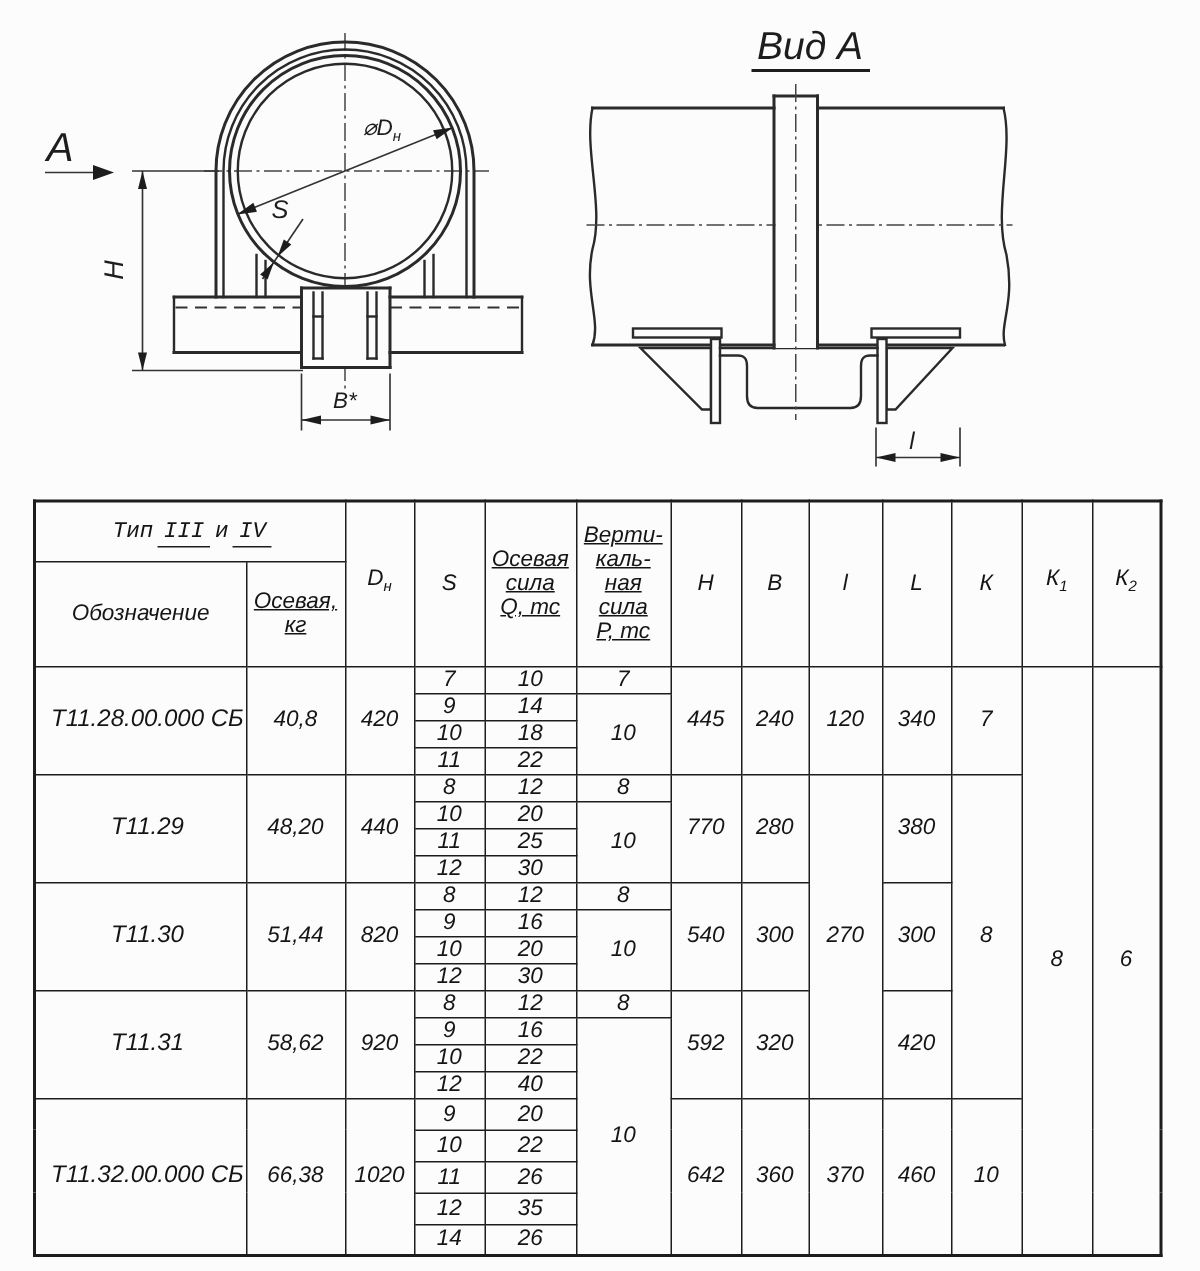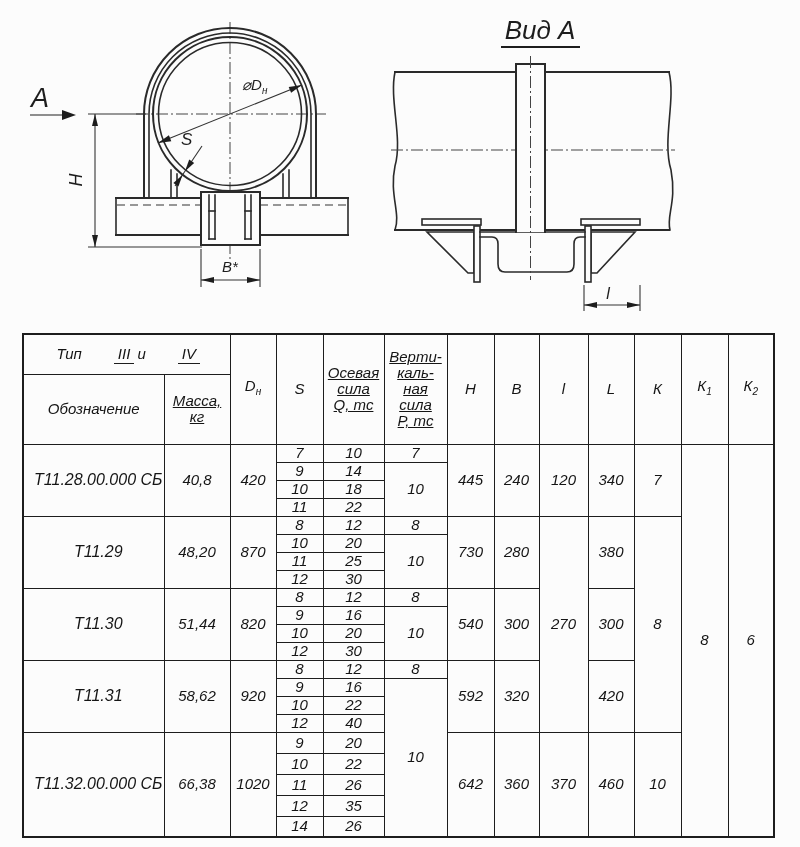--- a/index.html
+++ b/index.html
@@ -15,22 +15,22 @@
   .wfill{fill:#fcfcfc;stroke:none;}
   .arr{fill:#1d1d1d;stroke:none;}
   
   .dims{position:absolute;left:22px;top:333px;border-collapse:collapse;table-layout:fixed;
         width:751px;border:2.4px solid #1d1d1d;}
   .dims td{border:1.5px solid #1d1d1d;text-align:center;vertical-align:middle;
         font-style:italic;font-size:15px;line-height:16px;padding:0;color:#151515;}
   .dims tr{height:18px;}
   tr.hrow1{height:40px;} tr.hrow2{height:70px;} tr.r21{height:21px;}
   .c-desig{text-align:center;padding-left:9px !important;font-size:16px !important;}
-  .type-cell span{padding:0 3px;}
-  .type-cell .u{border-bottom:1.6px solid #1d1d1d;padding:0 4px 1px 4px;margin-left:29px;}
+  .type-cell span{padding:0 3px;font-family:Liberation Mono, monospace;}
+  .type-cell .u{border-bottom:1.6px solid #1d1d1d;padding:0 4px 1px 4px;}
   .hdr{font-size:15px;}
   .hdr-small{font-size:14px;line-height:14.5px;text-decoration:underline;}
   sub{font-size:10px;}
 </style>
 </head>
 <body>
 
 <div class="sheet">
 
   <div class="views">
@@ -217,21 +217,21 @@
       <td rowspan="2" class="hdr">В</td>
       <td rowspan="2" class="hdr">l</td>
       <td rowspan="2" class="hdr">L</td>
       <td rowspan="2" class="hdr">К</td>
       <td rowspan="2" class="hdr"><span>К</span><sub>1</sub></td>
       <td rowspan="2" class="hdr"><span>К</span><sub>2</sub></td>
     </tr>
     <tr class="hrow2">
       <td class="hdr">Обозначение</td>
       <td class="hdr-small">
-        <div>Масса,</div>
+        <div>Осевая,</div>
         <div>кг</div>
       </td>
     </tr>
 
     <tr>
       <td rowspan="4" class="c-desig">Т11.28.00.000 СБ</td>
       <td rowspan="4">40,8</td>
       <td rowspan="4">420</td>
       <td>7</td>
       <td>10</td>
@@ -254,25 +254,25 @@
       <td>18</td>
     </tr>
     <tr>
       <td>11</td>
       <td>22</td>
     </tr>
 
     <tr>
       <td rowspan="4" class="c-desig">Т11.29</td>
       <td rowspan="4">48,20</td>
-      <td rowspan="4">870</td>
-      <td>8</td>
-      <td>12</td>
-      <td>8</td>
-      <td rowspan="4">730</td>
+      <td rowspan="4">440</td>
+      <td>8</td>
+      <td>12</td>
+      <td>8</td>
+      <td rowspan="4">770</td>
       <td rowspan="4">280</td>
       <td rowspan="12">270</td>
       <td rowspan="4">380</td>
       <td rowspan="12">8</td>
     </tr>
     <tr>
       <td>10</td>
       <td>20</td>
       <td rowspan="3">10</td>
     </tr>

